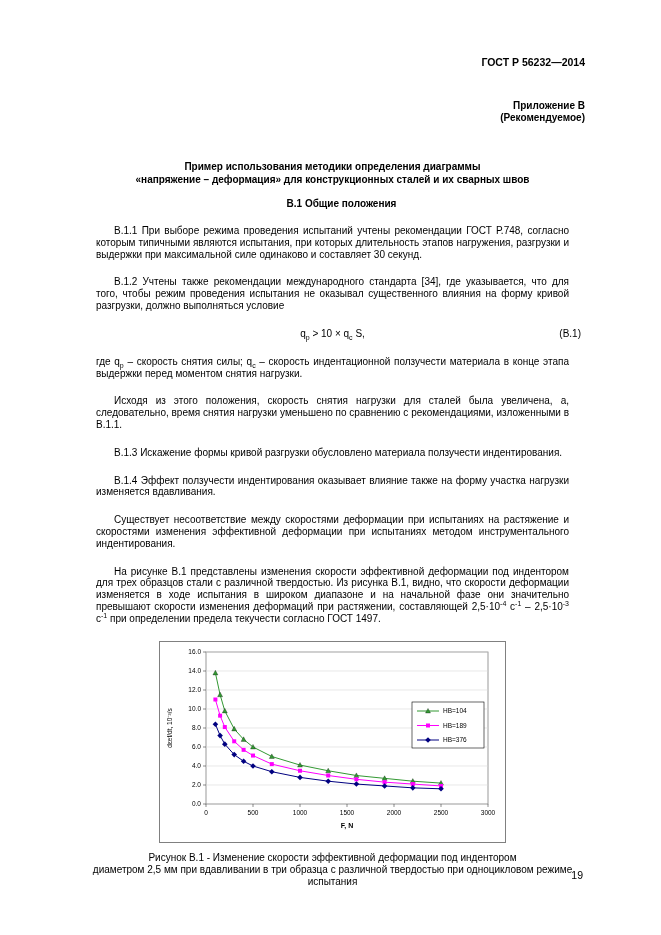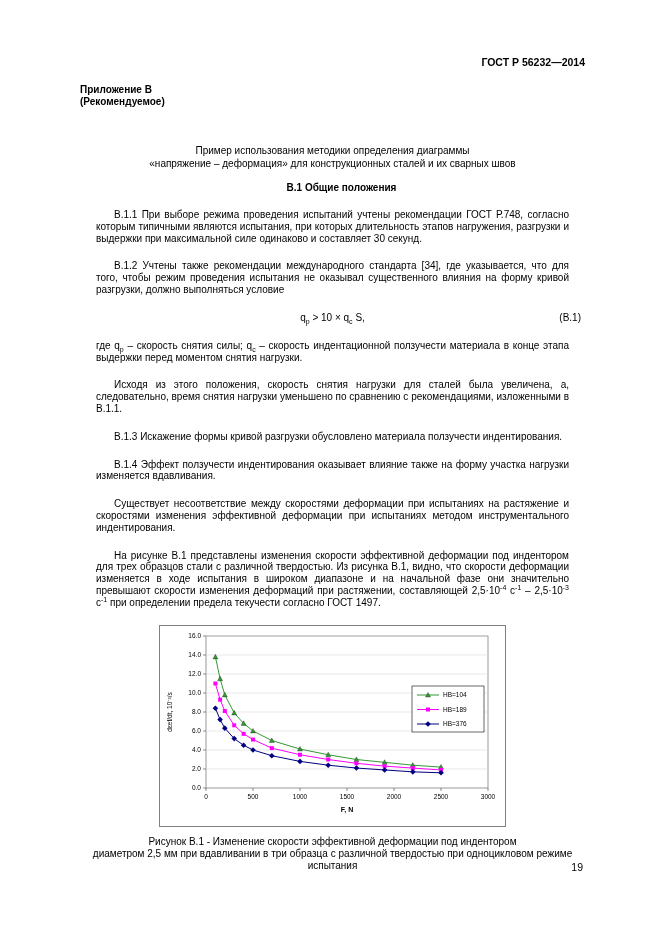--- a/index.html
+++ b/index.html
@@ -7,33 +7,33 @@
     position:relative;
     width:661px;height:935px;
     background:#ffffff;
     font-family:"Liberation Sans",sans-serif;
     font-size:10px;color:#000;
     box-sizing:border-box;
     padding:56px 76px 0 80px;
     overflow:hidden;
   }
   .doc-number{text-align:right;font-weight:bold;font-size:10.5px;}
-  .appendix-block{text-align:left;font-weight:bold;margin-top:16px;line-height:12px;}
-  .main-title{text-align:center;font-weight:normal;margin-top:36px;line-height:13px;}
+  .appendix-block{text-align:right;font-weight:bold;margin-top:32px;line-height:12px;}
+  .main-title{text-align:center;font-weight:bold;margin-top:36px;line-height:13px;}
   .section-heading{font-weight:bold;margin-top:12px;text-indent:18px;text-align:center;}
   .para{margin:16px;text-align:justify;line-height:11.8px;}
   .indent{text-indent:18px;}
   .gap-top{margin-top:10px;}
   sub,sup{font-size:7px;line-height:0;}
   .formula-row{position:relative;text-align:center;margin:4px 0 3px 0;line-height:12px;}
   .formula-number{position:absolute;right:4px;top:0;}
   .figure-wrap{margin-top:14px;display:flex;justify-content:center;}
   svg.chart{border:1px solid #808080;background:#ffffff;font-family:"Liberation Sans",sans-serif;}
   .caption{text-align:center;margin-top:9px;line-height:12px;}
-  .page-number{position:absolute;right:78px;bottom:62px;font-size:10.5px;}
+  .page-number{position:absolute;right:78px;bottom:54px;font-size:10.5px;}
 </style>
 </head>
 <body>
 
 <div class="page">
 
   <div class="doc-number">ГОСТ Р 56232—2014</div>
 
   <div class="appendix-block">
     <div>Приложение В</div>

